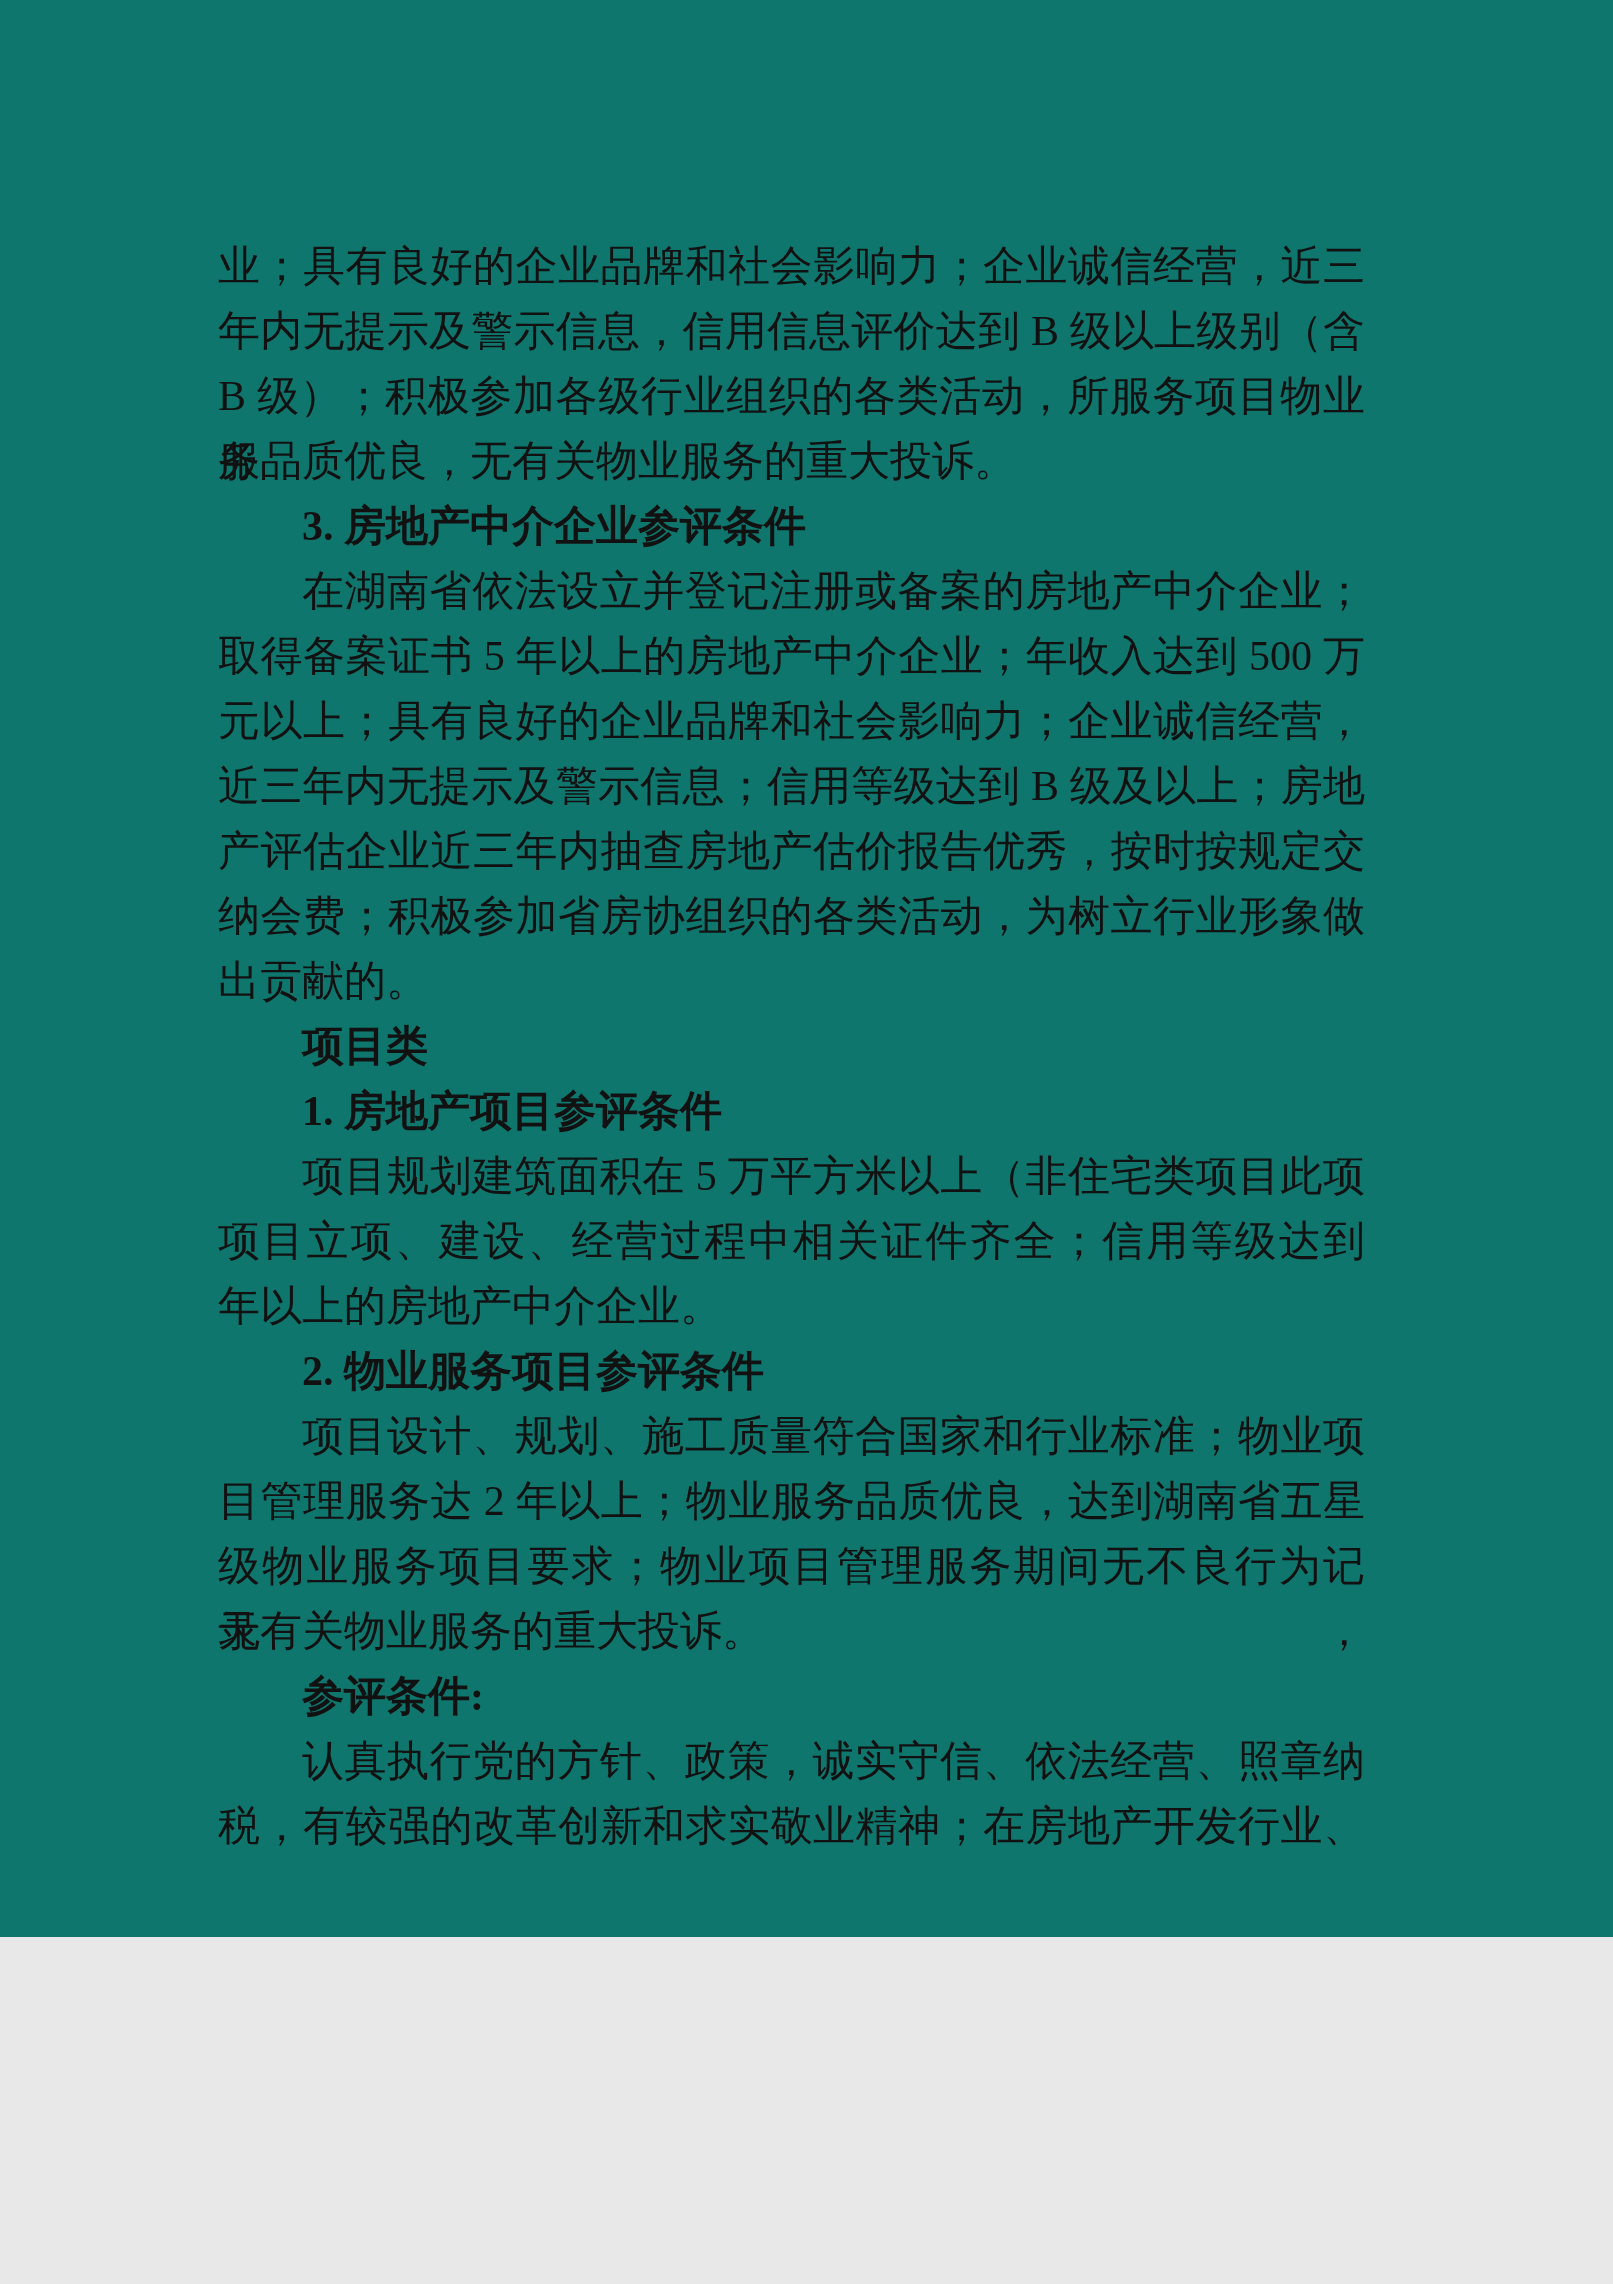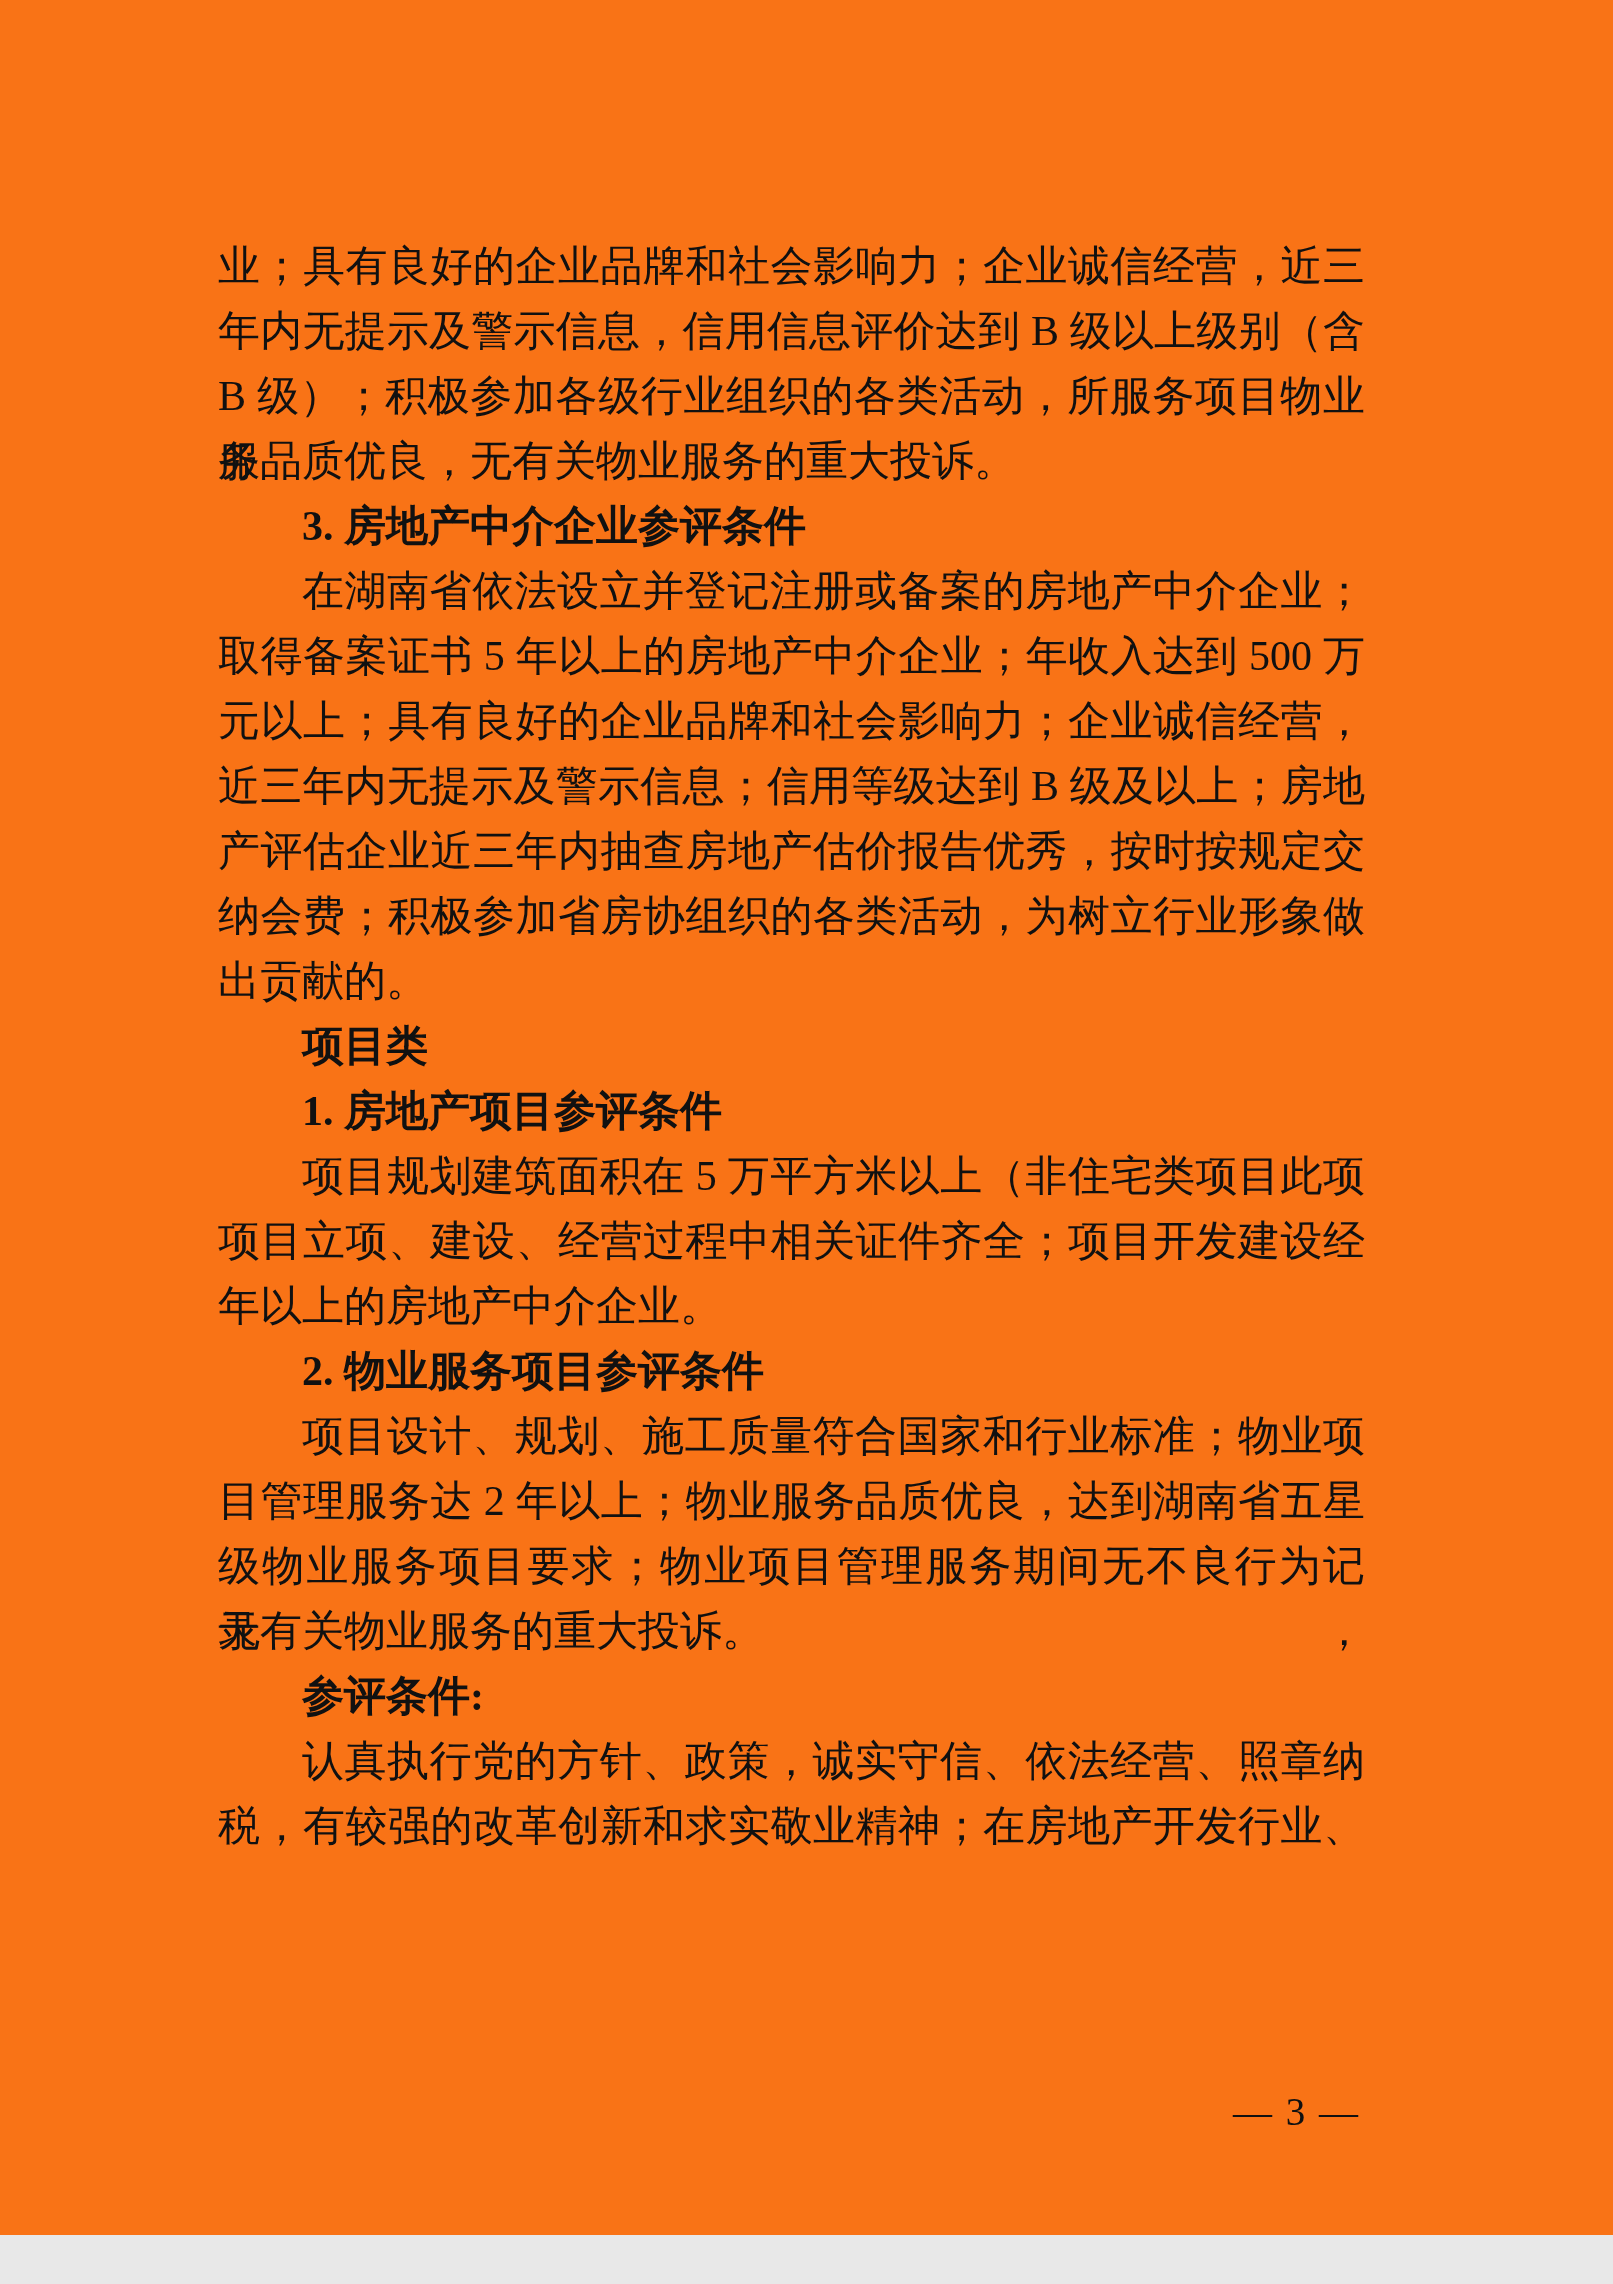--- a/index.html
+++ b/index.html
@@ -3,23 +3,23 @@
 <meta charset="utf-8">
 <style>
   html, body {
     margin: 0;
     padding: 0;
     background: #e8e8e8;
   }
   .page {
     position: relative;
     width: 1613px;
-    height: 2235px;
+    height: 1937px;
     margin: 0 auto;
-    background: #f97316;
+    background: #0f766e;
     color: #111111;
     font-family: "Liberation Serif", "DejaVu Serif", serif;
     overflow: hidden;
   }
   .text-block {
     position: absolute;
     top: 234px;
     left: 218px;
     width: 1147px;
   }
@@ -81,21 +81,21 @@
     <p class="line j">近三年内无提示及警示信息；信用等级达到 B 级及以上；房地</p>
     <p class="line j">产评估企业近三年内抽查房地产估价报告优秀，按时按规定交</p>
     <p class="line j">纳会费；积极参加省房协组织的各类活动，为树立行业形象做</p>
     <p class="line last">出贡献的。</p>
 
     <p class="line heading">项目类</p>
 
     <p class="line heading">1. 房地产项目参评条件</p>
 
     <p class="line j indent">项目规划建筑面积在 5 万平方米以上（非住宅类项目此项</p>
-    <p class="line j">项目立项、建设、经营过程中相关证件齐全；项目开发建设经</p>
+    <p class="line j">项目立项、建设、经营过程中相关证件齐全；信用等级达到</p>
     <p class="line last">年以上的房地产中介企业。</p>
 
     <p class="line heading">2. 物业服务项目参评条件</p>
 
     <p class="line j indent">项目设计、规划、施工质量符合国家和行业标准；物业项</p>
     <p class="line j">目管理服务达 2 年以上；物业服务品质优良，达到湖南省五星</p>
     <p class="line j">级物业服务项目要求；物业项目管理服务期间无不良行为记录，</p>
     <p class="line last">无有关物业服务的重大投诉。</p>
 
 

